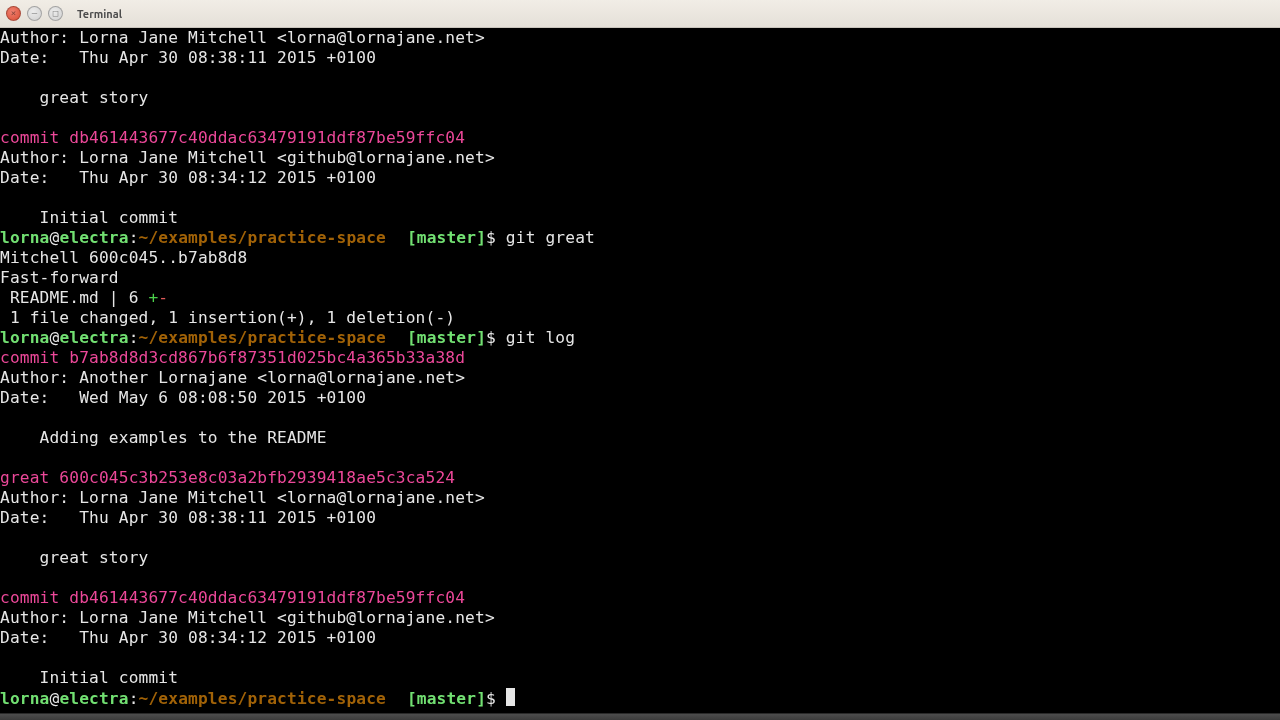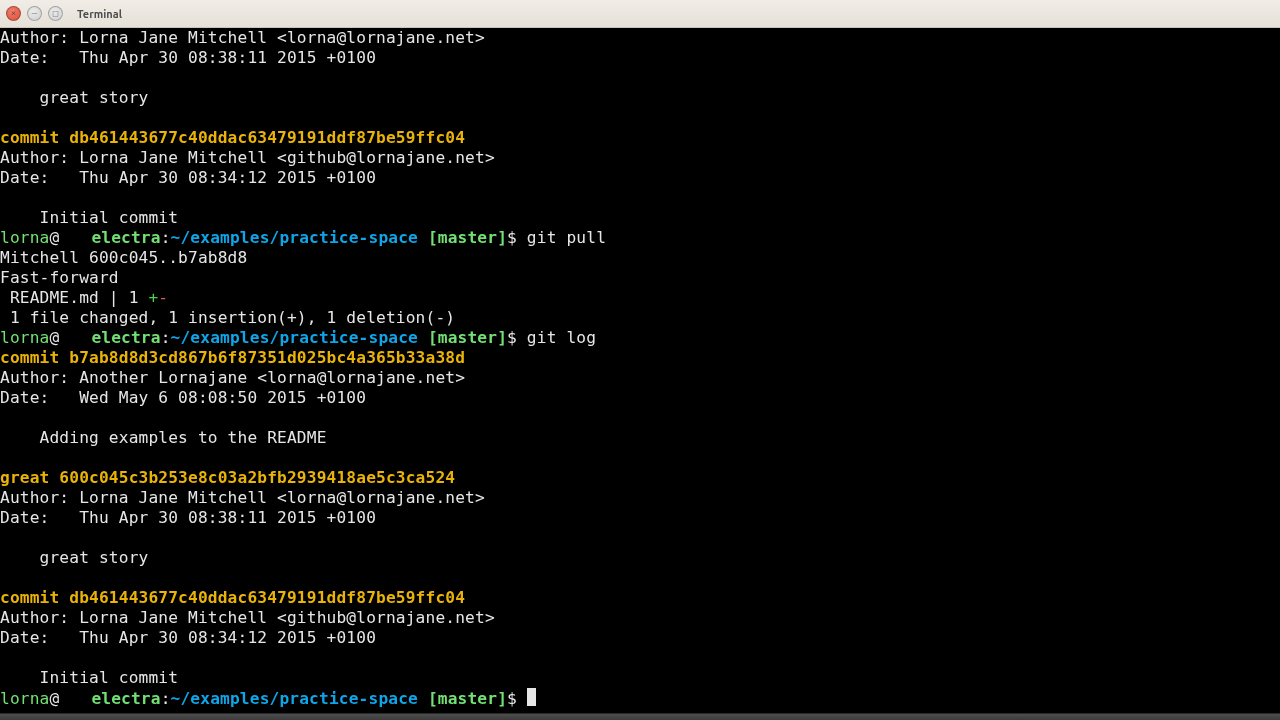--- a/index.html
+++ b/index.html
@@ -44,25 +44,25 @@
     background: #000;
     color: #e6e6e6;
     font-size: 16.2px;
     line-height: 20px;
     padding: 0;
     height: calc(720px - 28px - 7px);
     white-space: pre;
     overflow: hidden;
     letter-spacing: 0.15px;
   }
-  .commit { color: #eab308; font-weight: bold; }
-  .user   { color: #72e072; font-weight: normal; }
-  .host   { color: #72e072; font-weight: bold; margin-left: 32px; }
-  .path   { color: #0ea5e9; font-weight: bold; }
-  .branch { color: #72e072; font-weight: bold; }
+  .commit { color: #ec4899; }
+  .user   { color: #72e072; font-weight: bold; }
+  .host   { color: #72e072; font-weight: bold; }
+  .path   { color: #a16207; font-weight: bold; }
+  .branch { color: #72e072; font-weight: bold; margin-left: 11px; }
   .plus   { color: #4cd24c; }
   .minus  { color: #e05a5a; }
   .cursor {
     display: inline-block;
     width: 9px; height: 18px;
     background: #e6e6e6;
     vertical-align: -2px;
   }
   .bottombar {
     height: 7px;
@@ -83,24 +83,24 @@
 <div class="term"><span>Author: Lorna Jane Mitchell &lt;lorna@lornajane.net&gt;</span>
 <span>Date:   Thu Apr 30 08:38:11 2015 +0100</span>
 
 <span>    great story</span>
 
 <span class="commit">commit db461443677c40ddac63479191ddf87be59ffc04</span>
 <span>Author: Lorna Jane Mitchell &lt;github@lornajane.net&gt;</span>
 <span>Date:   Thu Apr 30 08:34:12 2015 +0100</span>
 
 <span>    Initial commit</span>
-<span class="user">lorna</span><span>@</span><span class="host">electra</span><span>:</span><span class="path">~/examples/practice-space</span> <span class="branch">[master]</span><span>$</span><span> git pull</span>
+<span class="user">lorna</span><span>@</span><span class="host">electra</span><span>:</span><span class="path">~/examples/practice-space</span> <span class="branch">[master]</span><span>$</span><span> git great</span>
 <span>Mitchell 600c045..b7ab8d8</span>
 <span>Fast-forward</span>
-<span> README.md | 1 </span><span class="plus">+</span><span class="minus">-</span>
+<span> README.md | 6 </span><span class="plus">+</span><span class="minus">-</span>
 <span> 1 file changed, 1 insertion(+), 1 deletion(-)</span>
 <span class="user">lorna</span><span>@</span><span class="host">electra</span><span>:</span><span class="path">~/examples/practice-space</span> <span class="branch">[master]</span><span>$</span><span> git log</span>
 <span class="commit">commit b7ab8d8d3cd867b6f87351d025bc4a365b33a38d</span>
 <span>Author: Another Lornajane &lt;lorna@lornajane.net&gt;</span>
 <span>Date:   Wed May 6 08:08:50 2015 +0100</span>
 
 <span>    Adding examples to the README</span>
 
 <span class="commit">great 600c045c3b253e8c03a2bfb2939418ae5c3ca524</span>
 <span>Author: Lorna Jane Mitchell &lt;lorna@lornajane.net&gt;</span>

